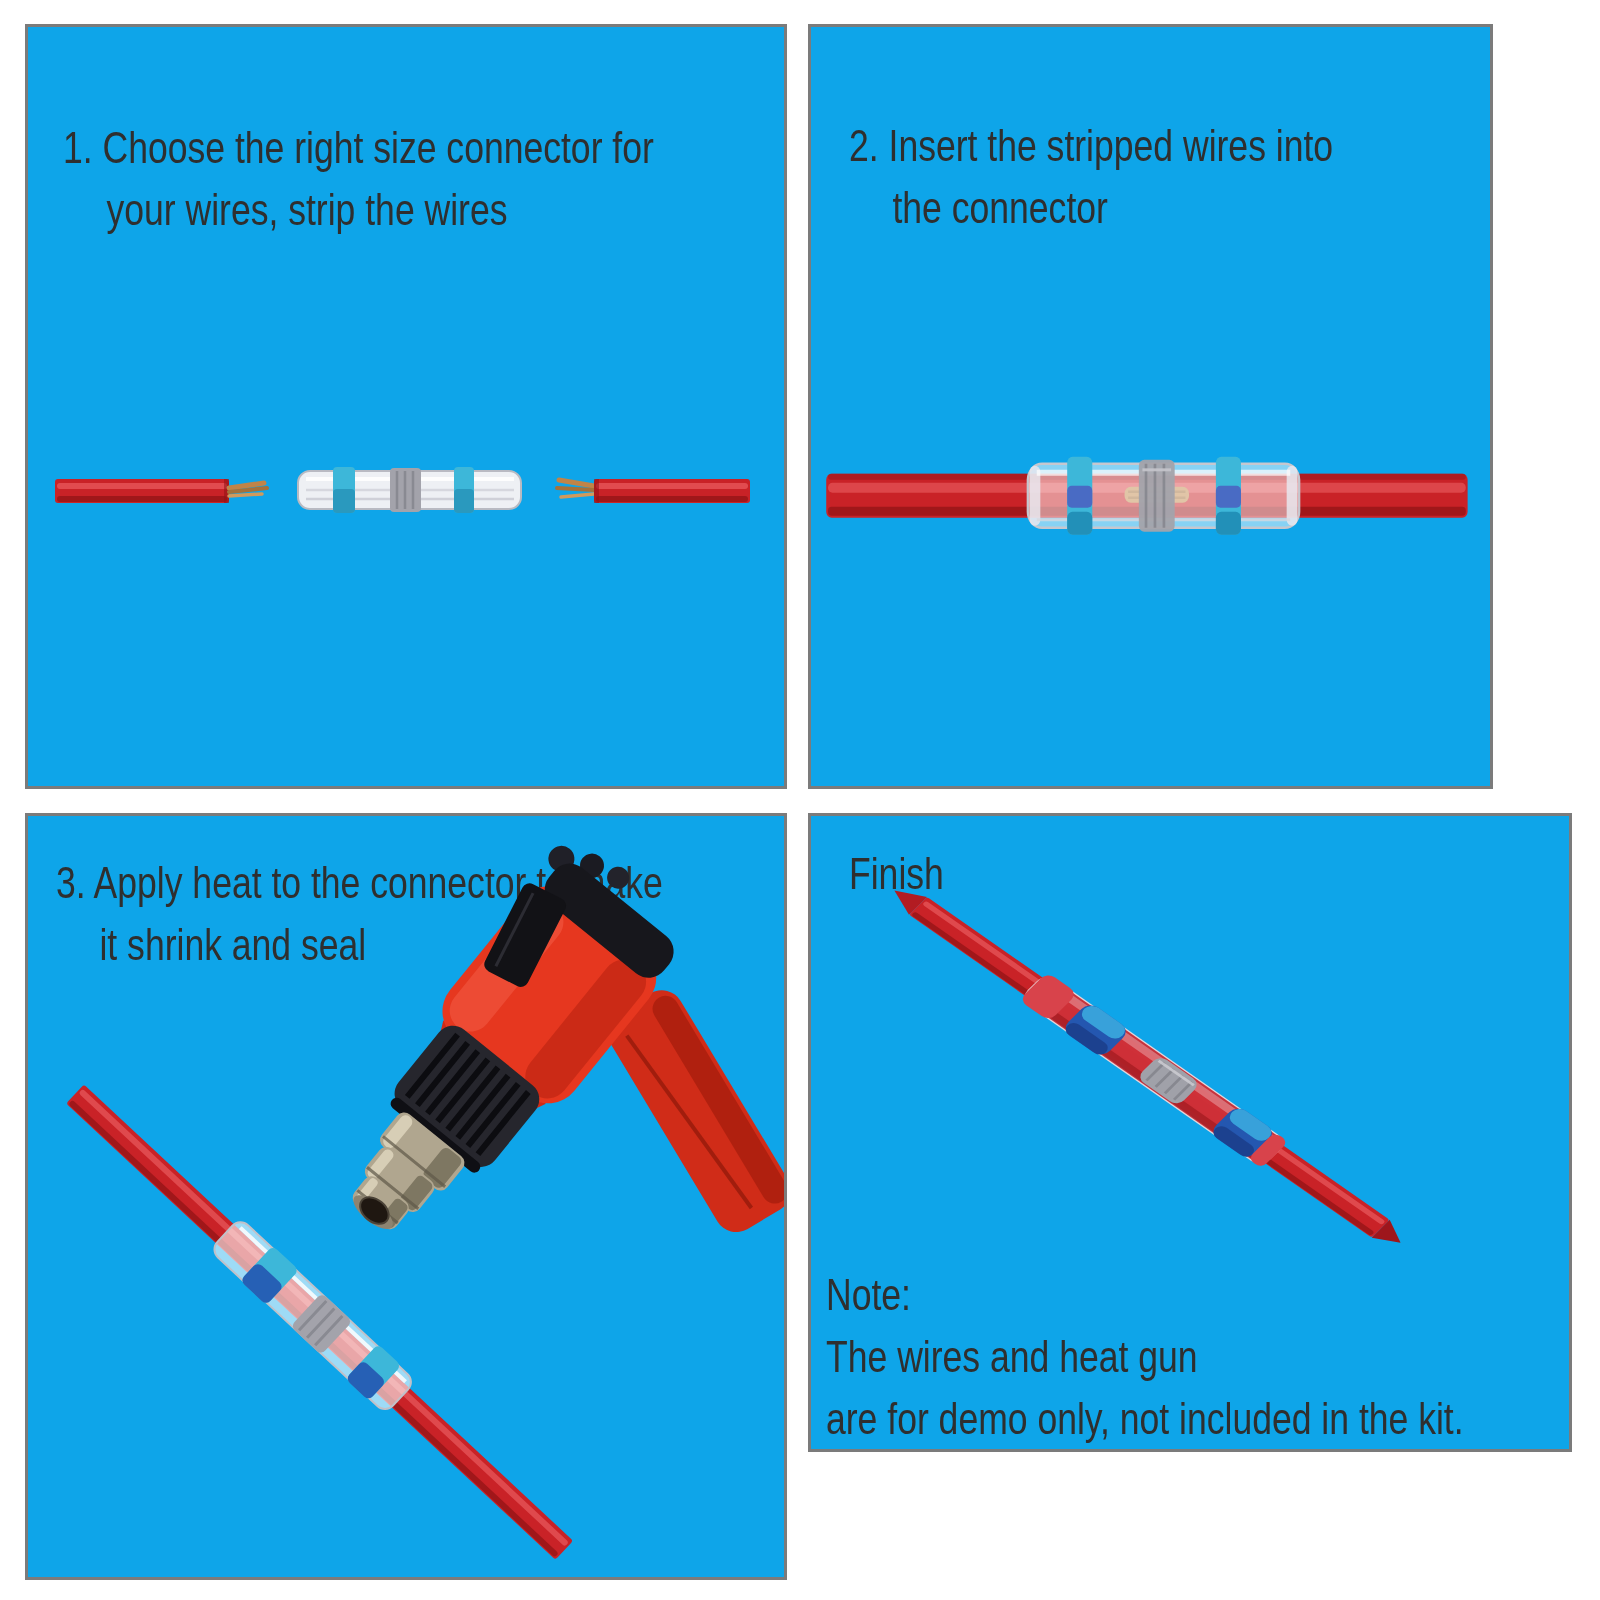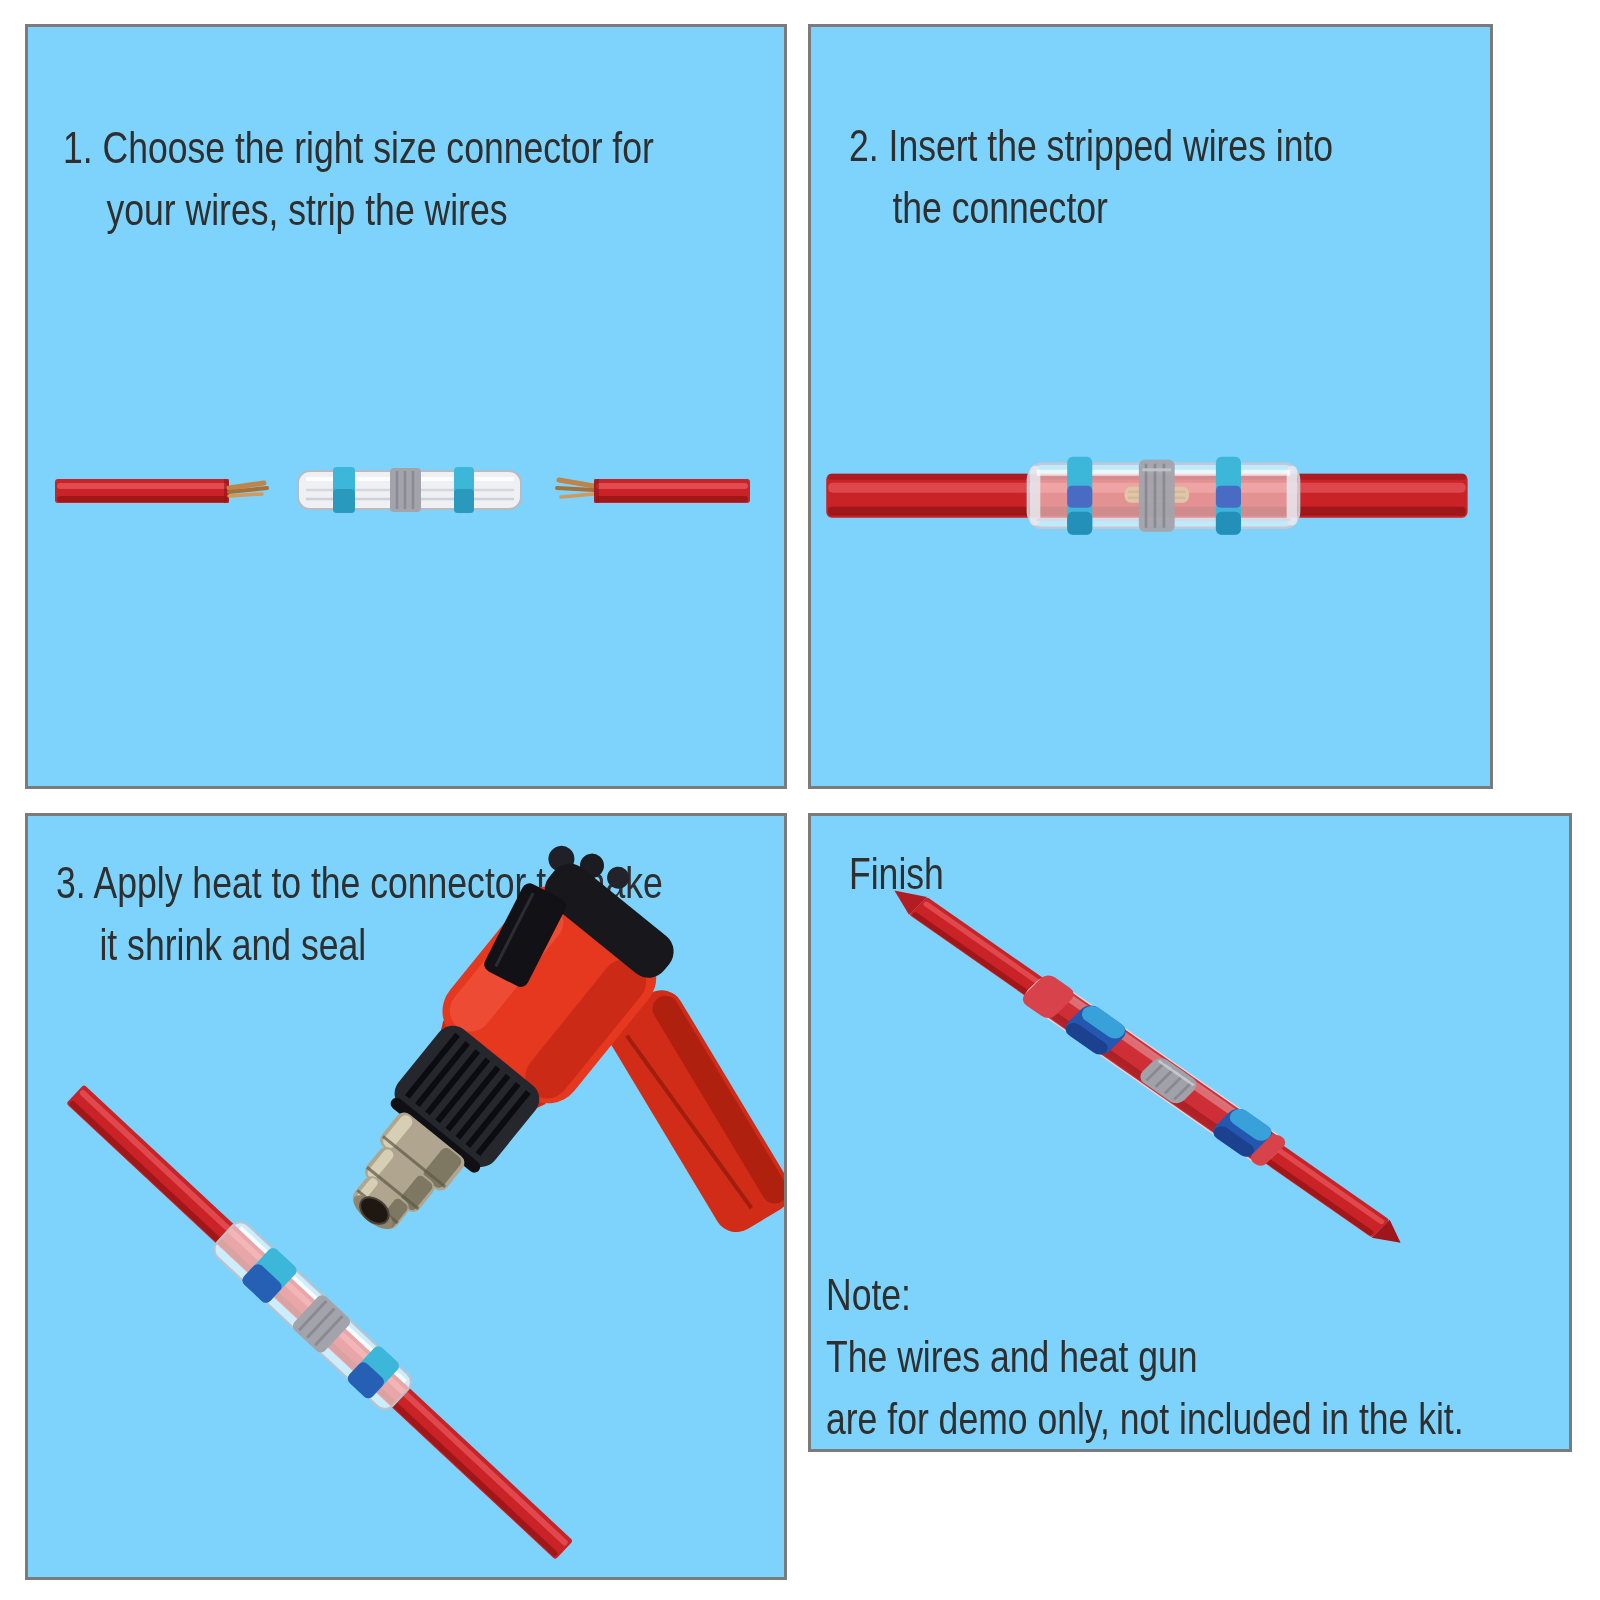--- a/index.html
+++ b/index.html
@@ -1,21 +1,21 @@
 <!DOCTYPE html>
 <html><head>
 <meta charset="utf-8">
 <style>
   html,body{margin:0;padding:0;}
   body{
     width:1600px;height:1600px;position:relative;background:#ffffff;
     font-family:"Liberation Sans",sans-serif;overflow:hidden;
   }
   .panel{
-    position:absolute;background:#7dd3fc;border:3px solid #7b7b7b;
+    position:absolute;background:#0ea5e9;border:3px solid #7b7b7b;
     box-sizing:border-box;
   }
   #panel1{left:25px;top:24px;width:762px;height:765px;}
   #panel2{left:808px;top:24px;width:685px;height:765px;}
   #panel3{left:25px;top:813px;width:762px;height:767px;}
   #panel4{left:808px;top:813px;width:764px;height:639px;}
   .gfx{position:absolute;left:0;top:0;width:100%;height:100%;}
   .txt{
     position:absolute;color:#2f2f2f;font-size:45px;line-height:62px;
     transform:scaleX(0.79);transform-origin:0 0;white-space:nowrap;

